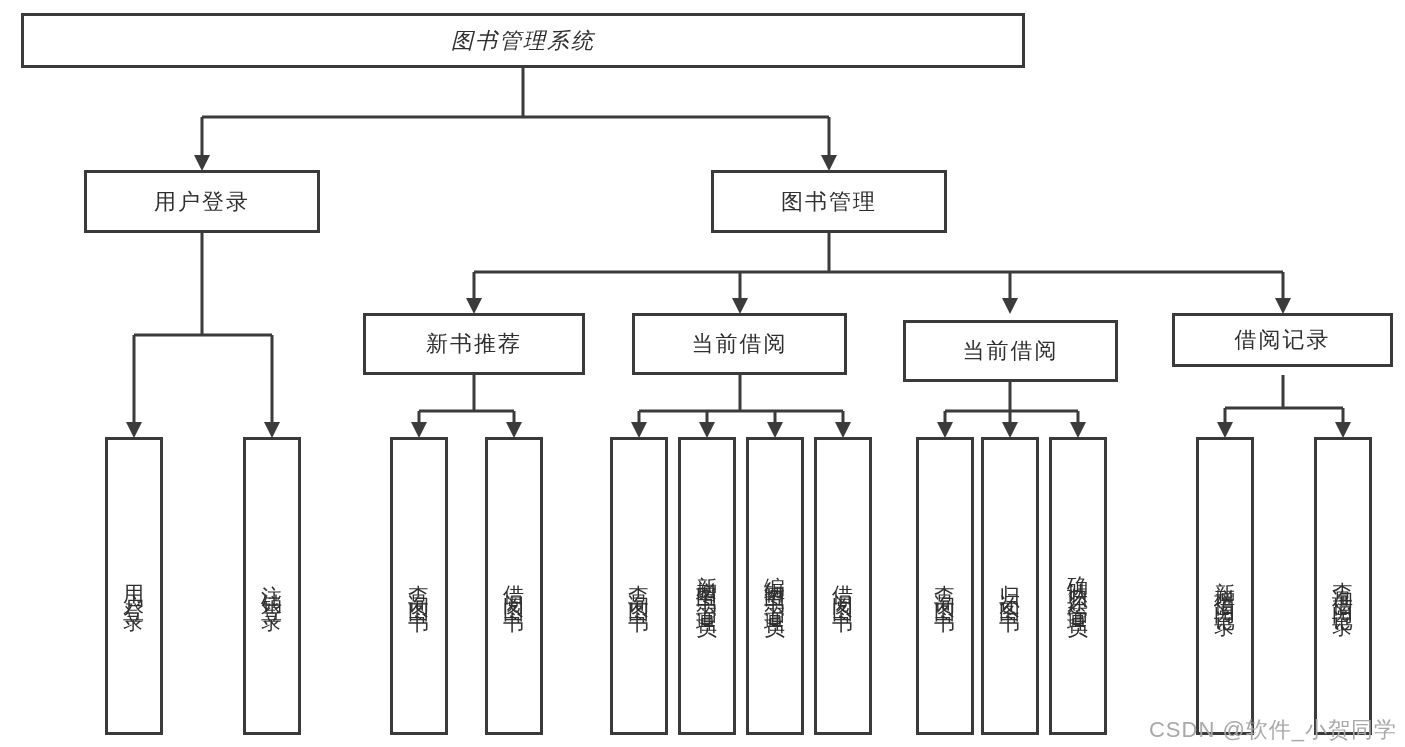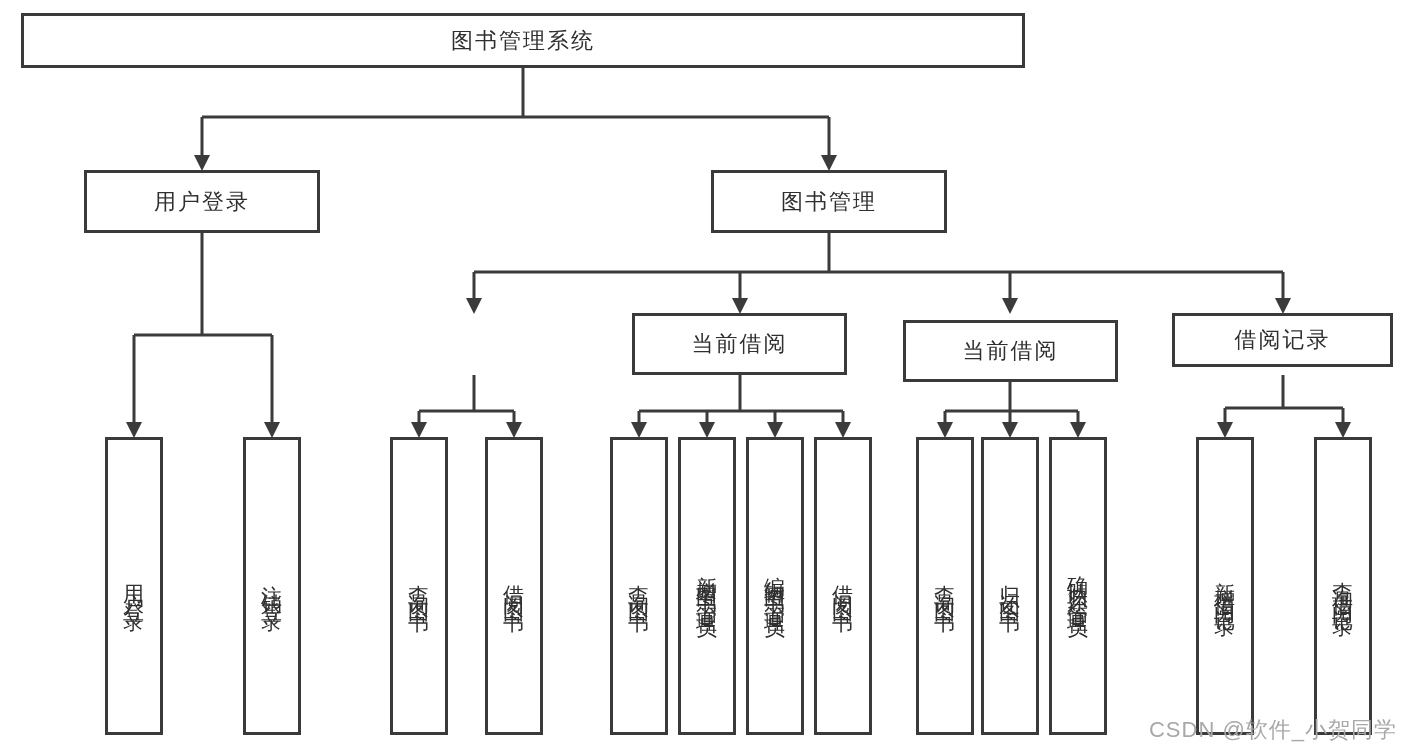--- a/index.html
+++ b/index.html
@@ -84,25 +84,26 @@
       <polygon points="767,422 783,422 775,438"></polygon>
       <polygon points="835,422 851,422 843,438"></polygon>
       <polygon points="937,422 953,422 945,438"></polygon>
       <polygon points="1002,422 1018,422 1010,438"></polygon>
       <polygon points="1070,422 1086,422 1078,438"></polygon>
       <polygon points="1217,422 1233,422 1225,438"></polygon>
       <polygon points="1335,422 1351,422 1343,438"></polygon>
     </g>
   </svg>
 
-  <div class="box" style="left:21px; top:13px; width:1004px; height:55px;">图书管理系统</div>
+  <div class="box" style="left:21px; top:13px; width:1004px; height:55px;font-style:italic;">图书管理系统</div>
 
   <div class="box" style="left:84px; top:170px; width:236px; height:63px;">用户登录</div>
   <div class="box" style="left:711px; top:170px; width:236px; height:63px;text-align:center;">图书管理</div>
 
+  <div class="box" style="left:363px; top:313px; width:222px; height:62px;">新书推荐</div>
   <div class="box" style="left:632px; top:313px; width:215px; height:62px;">当前借阅</div>
   <div class="box" style="left:903px; top:320px; width:215px; height:62px;">当前借阅</div>
   <div class="box" style="left:1172px; top:313px; width:221px; height:54px;">借阅记录</div>
 
   <div class="box vbox" style="left:105px; top:437px; width:58px; height:298px;">用户登录</div>
   <div class="box vbox" style="left:243px; top:437px; width:58px; height:298px;">注销登录</div>
 
   <div class="box vbox" style="left:390px; top:437px; width:58px; height:298px;">查询图书</div>
   <div class="box vbox" style="left:485px; top:437px; width:58px; height:298px;">借阅图书</div>
 

